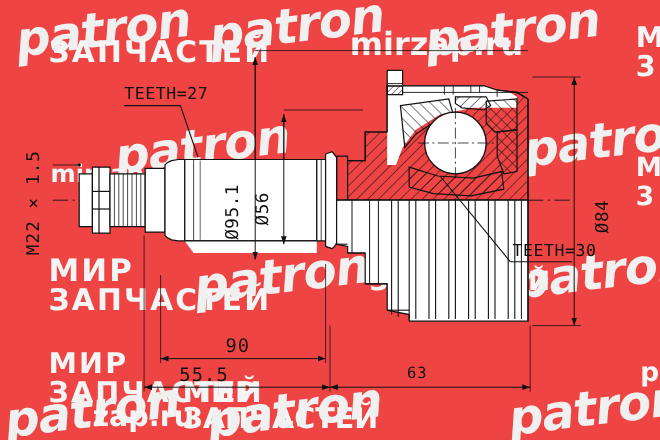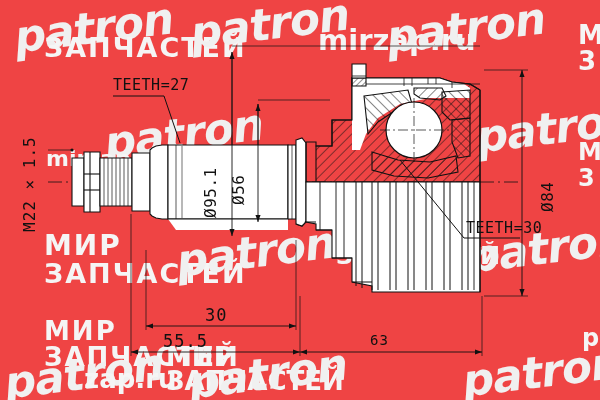--- a/index.html
+++ b/index.html
@@ -233,19 +233,19 @@
   <div class="lbl" style="left:466px;top:221px;font-size:15px;letter-spacing:0.5px;">TEETH=30</div>
 
   <div class="lbl rot90" style="left:22px;top:232px;font-size:16px;letter-spacing:1px;">M22 × 1.5</div>
 
   <div class="lbl rot90" style="left:203px;top:218px;font-size:16px;letter-spacing:0.5px;">Ø95.1</div>
 
   <div class="lbl rot90" style="left:231px;top:205px;font-size:16px;letter-spacing:0.5px;">Ø56</div>
 
   <div class="lbl rot90" style="left:540px;top:212px;font-size:16px;letter-spacing:0.5px;">Ø84</div>
 
-  <div class="lbl" style="left:205px;top:307px;font-size:17px;letter-spacing:1px;">30</div>
+  <div class="lbl" style="left:205px;top:307px;font-size:17px;letter-spacing:1px;">90</div>
 
   <div class="lbl" style="left:163px;top:333px;font-size:17px;letter-spacing:1px;">55.5</div>
 
   <div class="lbl" style="left:370px;top:333px;font-size:14px;letter-spacing:1px;">63</div>
 
 </div>
 
 </body></html>

